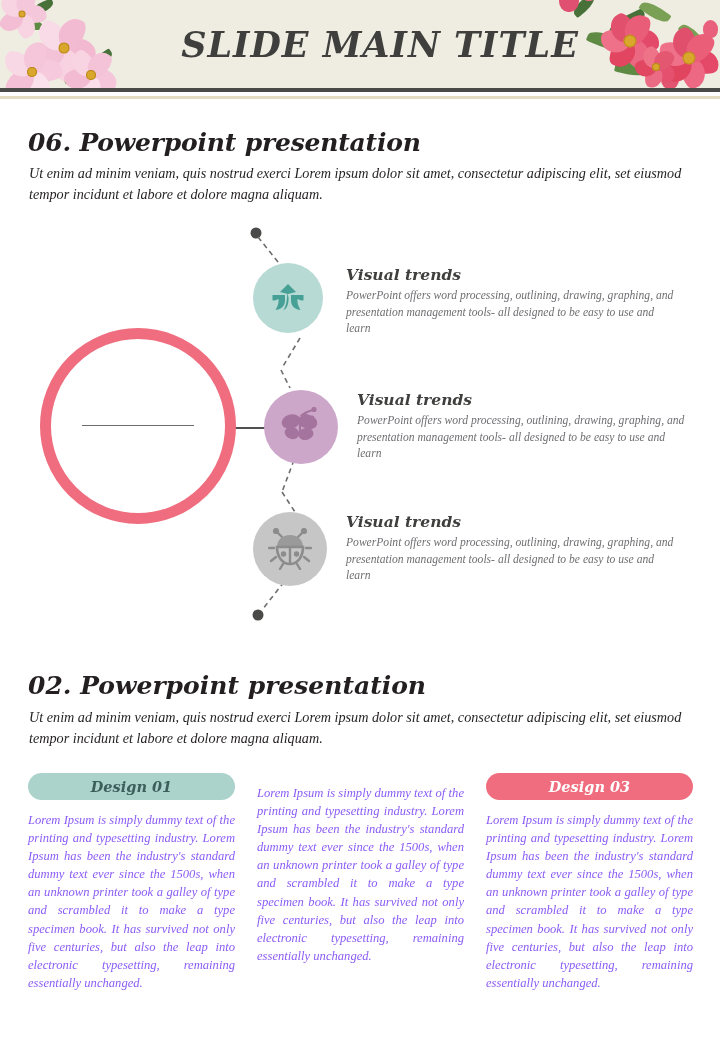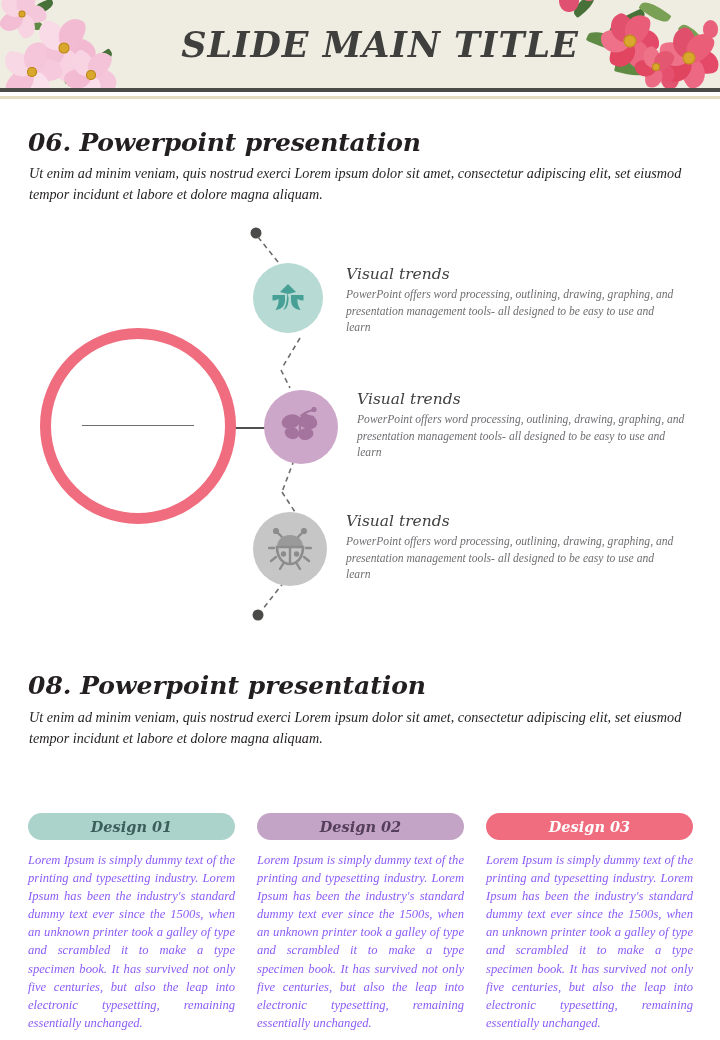--- a/index.html
+++ b/index.html
@@ -172,21 +172,21 @@
     border-radius: 50%;
     display: flex;
     align-items: center;
     justify-content: center;
   }
   .node-text { position: absolute; }
   .node-text h4 {
     margin: 0;
     font-family: "DejaVu Serif", serif;
     font-style: italic;
-    font-weight: normal;
+    font-weight: bold;
     font-size: 15.5px;
     color: #3f3f3e;
   }
   .node-text p {
     margin: 4px 0 0 0;
     font-family: "Liberation Serif", serif;
     font-style: italic;
     font-size: 11.6px;
     line-height: 16.5px;
     color: #6f6e72;
@@ -214,21 +214,20 @@
     line-height: 21px;
     color: #221f1f;
   }
 
   .cards {
     position: absolute;
     left: 28px; top: 773px;
     width: 665px;
     display: flex;
     gap: 22px;
-    margin-top: 40px;
   }
   .card { width: 207px; }
   .card-head {
     height: 27px;
     border-radius: 14px;
     display: flex;
     align-items: center;
     justify-content: center;
     font-family: "DejaVu Serif", serif;
     font-style: italic;
@@ -427,29 +426,28 @@
         <circle cx="28.5" cy="26" r="2.7" fill="#8c8c8c"></circle>
       </svg>
     </div>
     <div class="node-text" style="left:346px; top:302px;">
       <h4>Visual trends</h4>
       <p>PowerPoint offers word processing, outlining, drawing, graphing, and presentation management tools- all designed to be easy to use and learn</p>
     </div>
   </div>
 </div>
 
-<div class="sec2-title">08. Powerpoint presentation</div>
+<div class="sec2-title">02. Powerpoint presentation</div>
 <div class="sec2-body">Ut enim ad minim veniam, quis nostrud exerci  Lorem ipsum dolor sit amet, consectetur adipiscing elit, set eiusmod tempor incidunt et labore et dolore magna aliquam.</div>
 
 <div class="cards">
   <div class="card">
     <div class="card-head" style="background:#abd3cb; color:#3c5f5c;">Design 01</div>
     <div class="card-body">Lorem Ipsum is simply dummy text of the printing and typesetting industry. Lorem Ipsum has been the industry's standard dummy text ever since the 1500s, when an unknown printer took a galley of type and scrambled it to make a type specimen book. It has survived not only five centuries, but also the leap into electronic typesetting, remaining essentially unchanged.</div>
   </div>
   <div class="card">
-    <div class="card-head" style="background:#c3a4c6; color:#553d5c;">Design 02</div>
     <div class="card-body">Lorem Ipsum is simply dummy text of the printing and typesetting industry. Lorem Ipsum has been the industry's standard dummy text ever since the 1500s, when an unknown printer took a galley of type and scrambled it to make a type specimen book. It has survived not only five centuries, but also the leap into electronic typesetting, remaining essentially unchanged.</div>
   </div>
   <div class="card">
     <div class="card-head" style="background:#ef6d7e; color:#ffffff;">Design 03</div>
     <div class="card-body">Lorem Ipsum is simply dummy text of the printing and typesetting industry. Lorem Ipsum has been the industry's standard dummy text ever since the 1500s, when an unknown printer took a galley of type and scrambled it to make a type specimen book. It has survived not only five centuries, but also the leap into electronic typesetting, remaining essentially unchanged.</div>
   </div>
 </div>
 
 </body></html>

